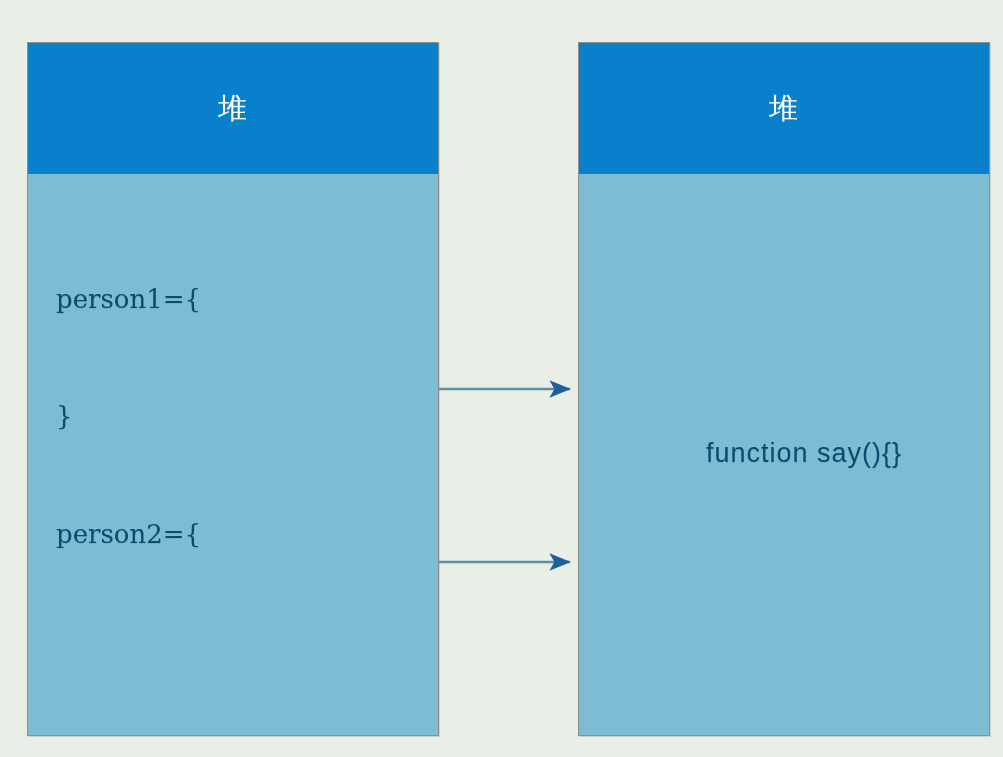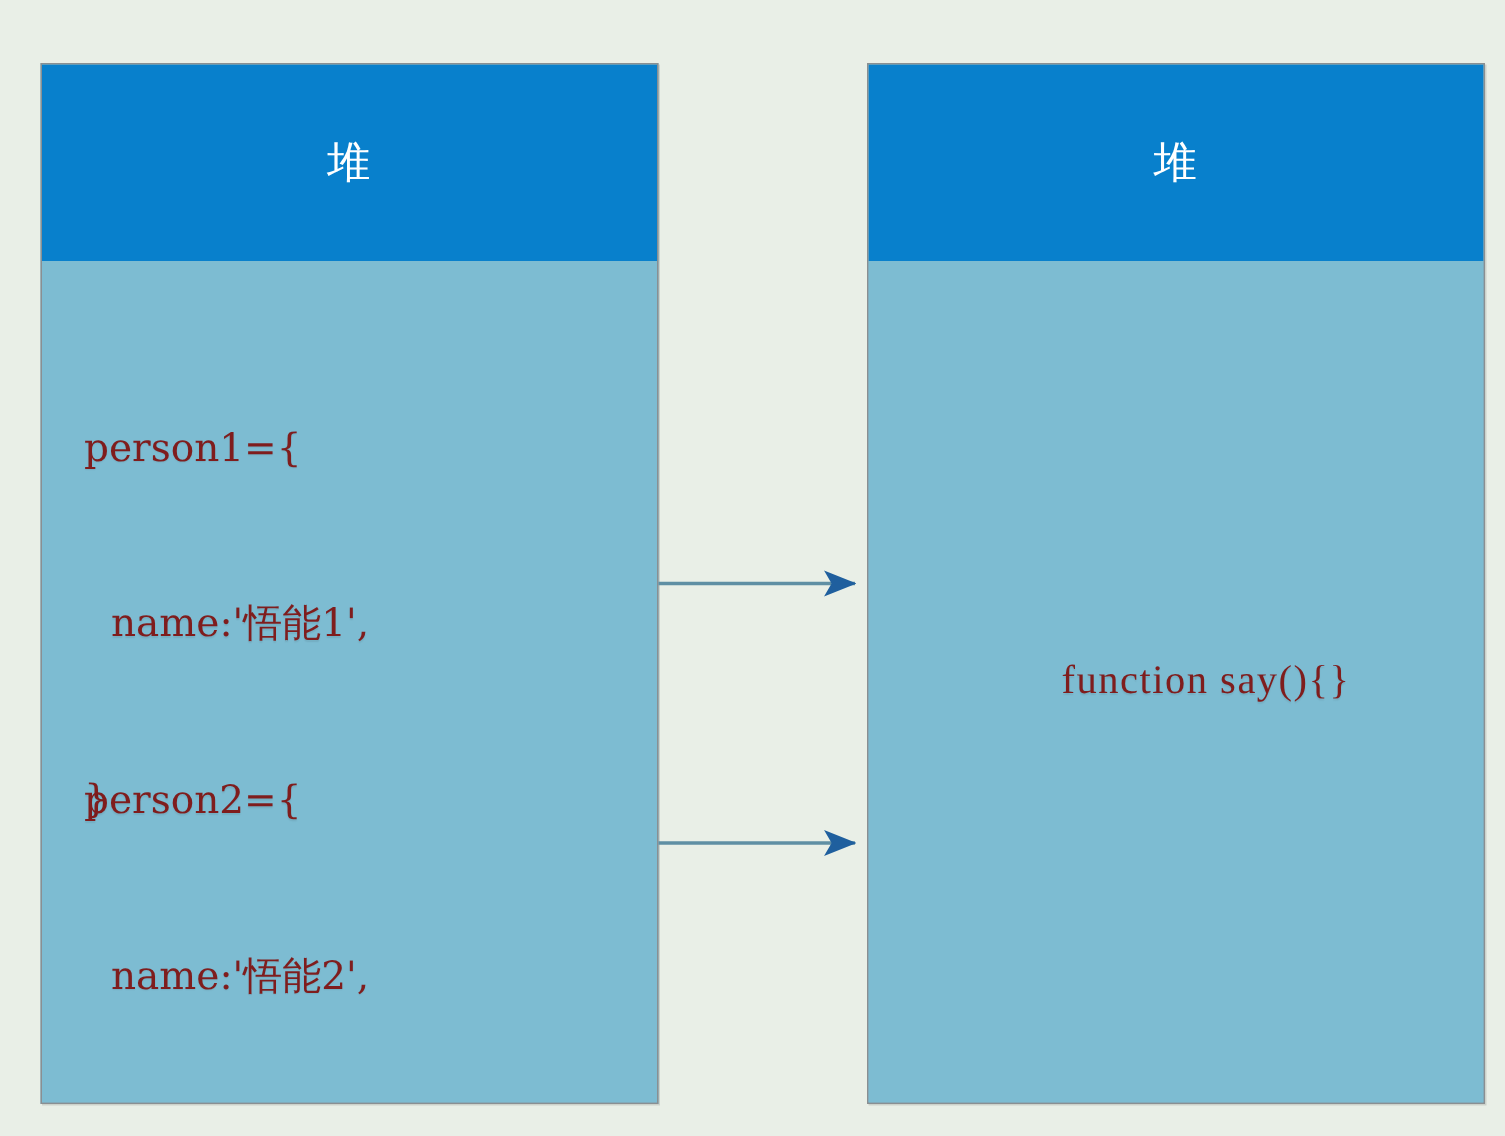--- a/index.html
+++ b/index.html
@@ -55,43 +55,43 @@
   .panel-body {
     position: relative;
     height: calc(100% - 131px);
     background: #7dbcd2;
   }
 
   
   .code-block {
     position: absolute;
     left: 28px;
-    color: #7f1d1d;
+    color: #0c4a6e;
     font-family: "DejaVu Serif", "Liberation Serif", serif;
     font-size: 26px;
     line-height: 39px;
     white-space: pre;
     text-shadow: 0 1px 1px rgba(0,0,0,0.08);
   }
 
   #code-person1 { top: 28px; }
   #code-person2 { top: 263px; }
 
   .code-line { display: block; }
   .code-line.indent { padding-left: 18px; }
 
   
   .fn-text {
     position: absolute;
     left: 0;
     right: 0;
     top: 266px;
     text-align: center;
-    color: #7f1d1d;
-    font-family: Liberation Serif, serif;
+    color: #0c4a6e;
+    font-family: Liberation Sans, sans-serif;
     font-size: 27px;
     letter-spacing: 1px;
     line-height: 1;
     white-space: pre;
     text-shadow: 0 1px 1px rgba(0,0,0,0.08);
     margin-left: 40px;
   }
 
   
   .arrow-layer {
@@ -120,27 +120,25 @@
 <div class="canvas">
 
   <div class="panel" id="panel-left">
     <div class="panel-header">
       <span class="panel-header-title">堆</span>
     </div>
     <div class="panel-body">
 
       <div class="code-block" id="code-person1">
         <span class="code-line">person1={</span>
-        <span class="code-line indent">name:'悟能1',</span>
         <span class="code-line">}</span>
       </div>
 
       <div class="code-block" id="code-person2">
         <span class="code-line">person2={</span>
-        <span class="code-line indent">name:'悟能2',</span>
         
         
       </div>
 
     </div>
   </div>
 
   <div class="panel" id="panel-right">
     <div class="panel-header">
       <span class="panel-header-title">堆</span>

